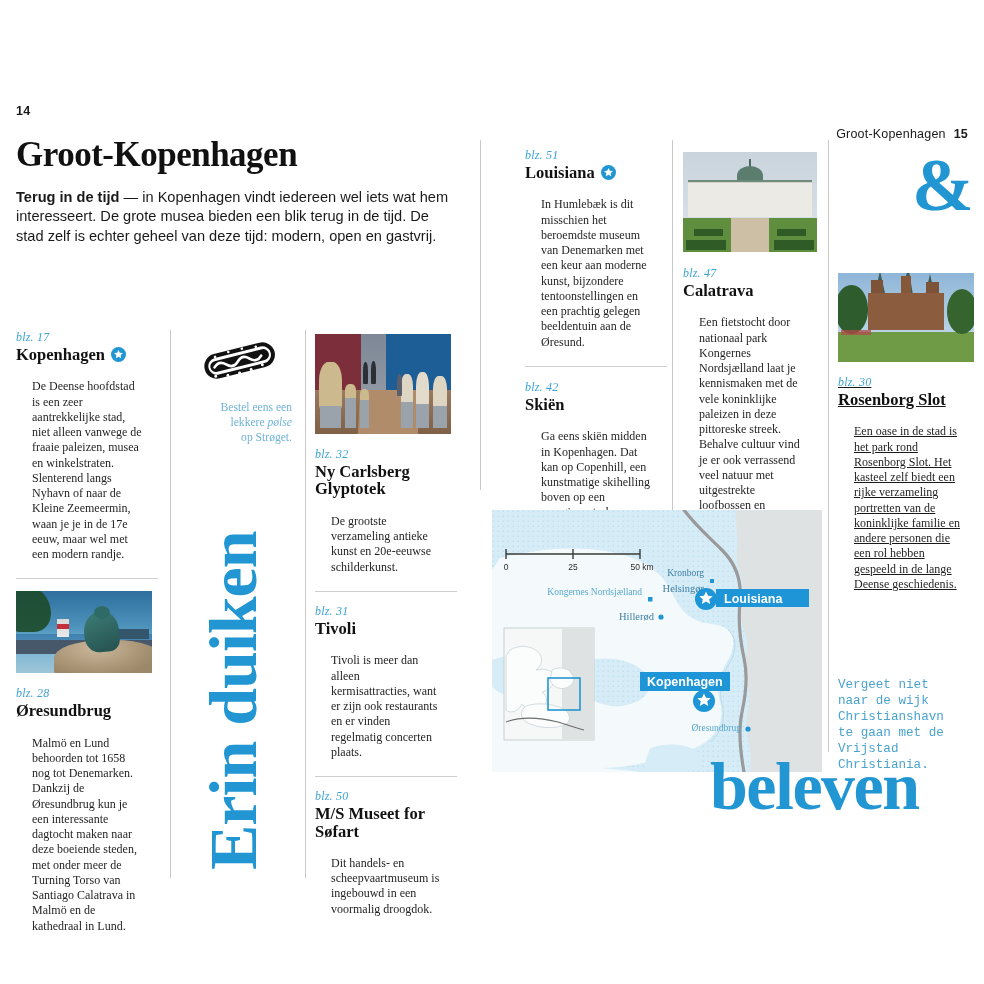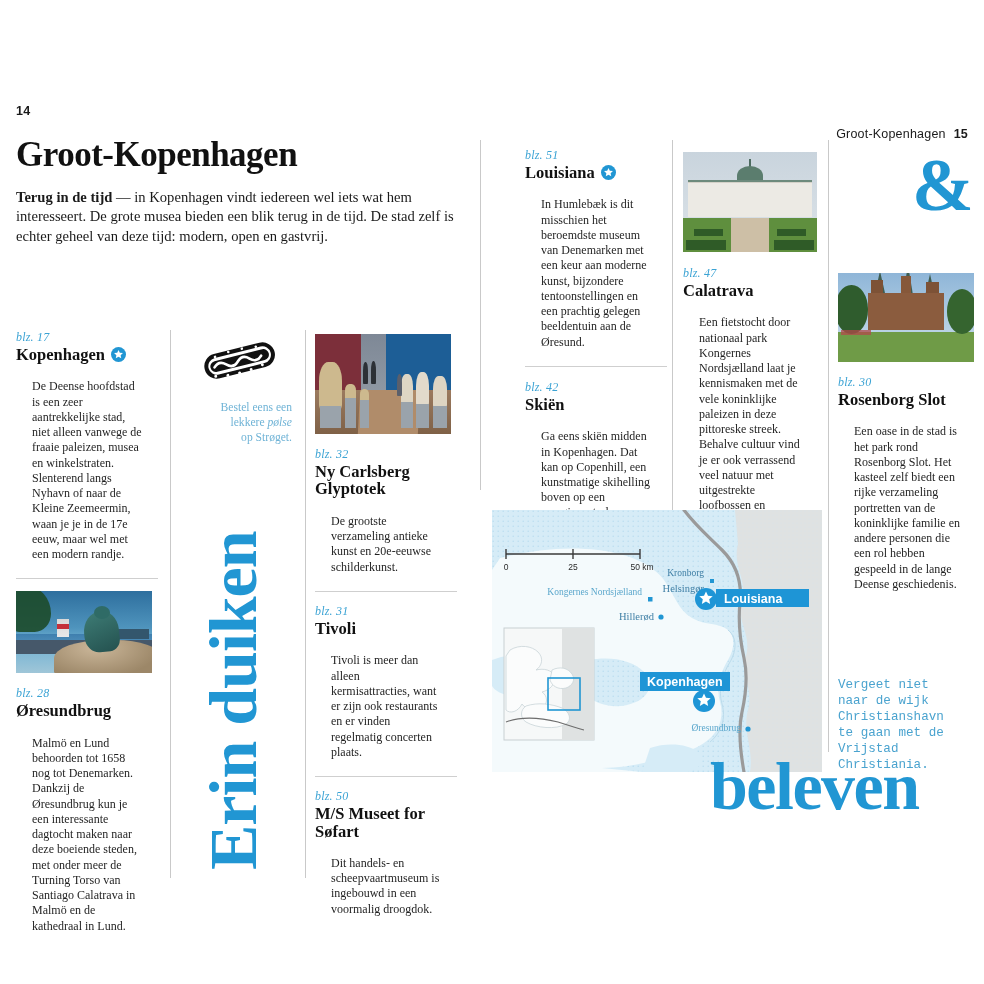--- a/index.html
+++ b/index.html
@@ -14,21 +14,21 @@
   .folio-right .rh-title{font-weight:normal;font-size:12.5px;margin-right:8px;}
 
   
   .page{position:absolute;top:0;height:984px;}
   .page-left{left:0;width:492px;}
   .page-right{left:492px;width:492px;}
 
   
   .masthead{position:absolute;left:16px;top:137px;width:450px;}
   h1.maintitle{margin:0;font-family:"Liberation Serif",serif;font-weight:bold;font-size:35px;letter-spacing:-.5px;line-height:1.02;color:#111;}
-  .standfirst{margin:15px 0 0 0;font-family:Liberation Serif, serif;font-size:14.6px;line-height:1.34;color:#1a1a1a;max-width:440px;}
+  .standfirst{margin:15px 0 0 0;font-family:Liberation Sans, sans-serif;font-size:14.6px;line-height:1.34;color:#1a1a1a;max-width:440px;}
   .standfirst b{font-weight:bold;}
 
   
   .col{position:absolute;}
   .rule-v{position:absolute;width:1px;background:#c9c9c9;}
   .rule-h{height:1px;background:#cfcfcf;margin:9px 0 9px 0;}
 
   .blz{font-family:"Liberation Serif",serif;font-style:italic;font-size:12px;color:#3ba3d4;margin:0 0 1px 0;letter-spacing:.2px;}
   h2.entry{margin:0 0 3px 0;font-family:"Liberation Serif",serif;font-weight:bold;font-size:16.5px;line-height:1.06;color:#111;display:flex;align-items:center;gap:6px;flex-wrap:wrap;}
   h2.entry .t{display:inline;}
@@ -311,21 +311,21 @@
         <div class="blz">blz. 47</div>
         <h2 class="entry">
             <span class="t">Calatrava</span>
           </h2>
         <p class="body">Een fietstocht door nationaal park Kongernes Nordsjælland laat je kennismaken met de vele koninklijke paleizen in deze pittoreske streek. Behalve cultuur vind je er ook verrassend veel natuur met uitgestrekte loofbossen en heidevelden.</p>
       </div>
     </div>
 
     <div class="amp" style="left:420px;top:148px;">&amp;</div>
 
-    <div class="col" style="left:346px;top:273px;width:142px;">
+    <div class="col" style="left:346px;top:273px;width:142px;text-decoration:underline;">
       <div class="photo ph-rosen" style="width:136px;height:89px;">
         <div class="sky"></div>
         <div class="spr" style="left:27%;top:-2%;"></div>
         <div class="spr" style="right:29%;top:1%;"></div>
         <div class="spr" style="left:48%;top:-9%;border-bottom-width:30px;"></div>
         <div class="twrL"></div>
           <div class="twrR"></div>
           <div class="twrC"></div>
         <div class="castle"></div>
         <div class="lawn"></div>

